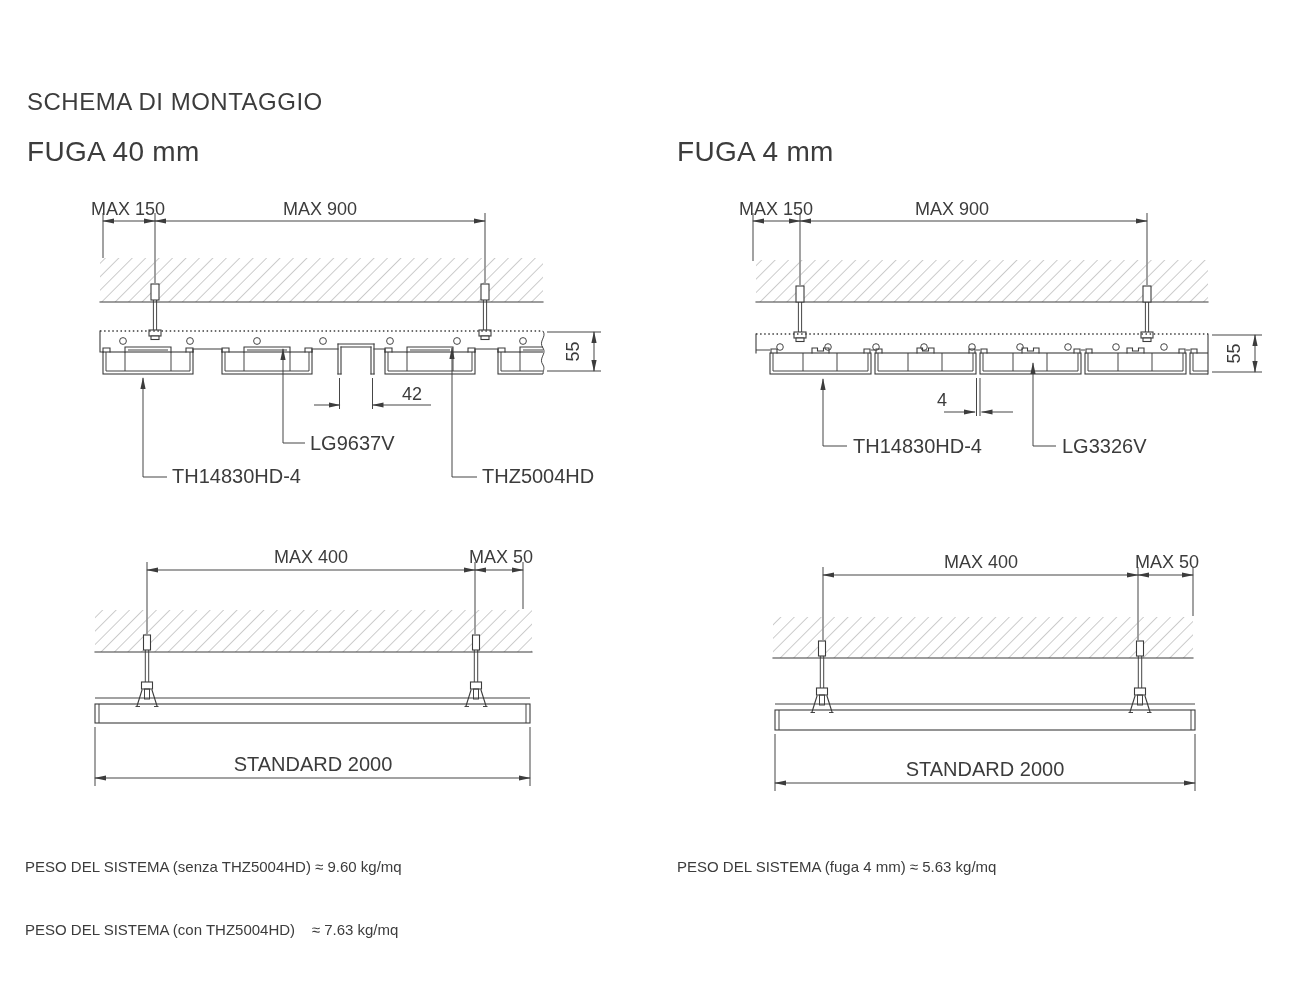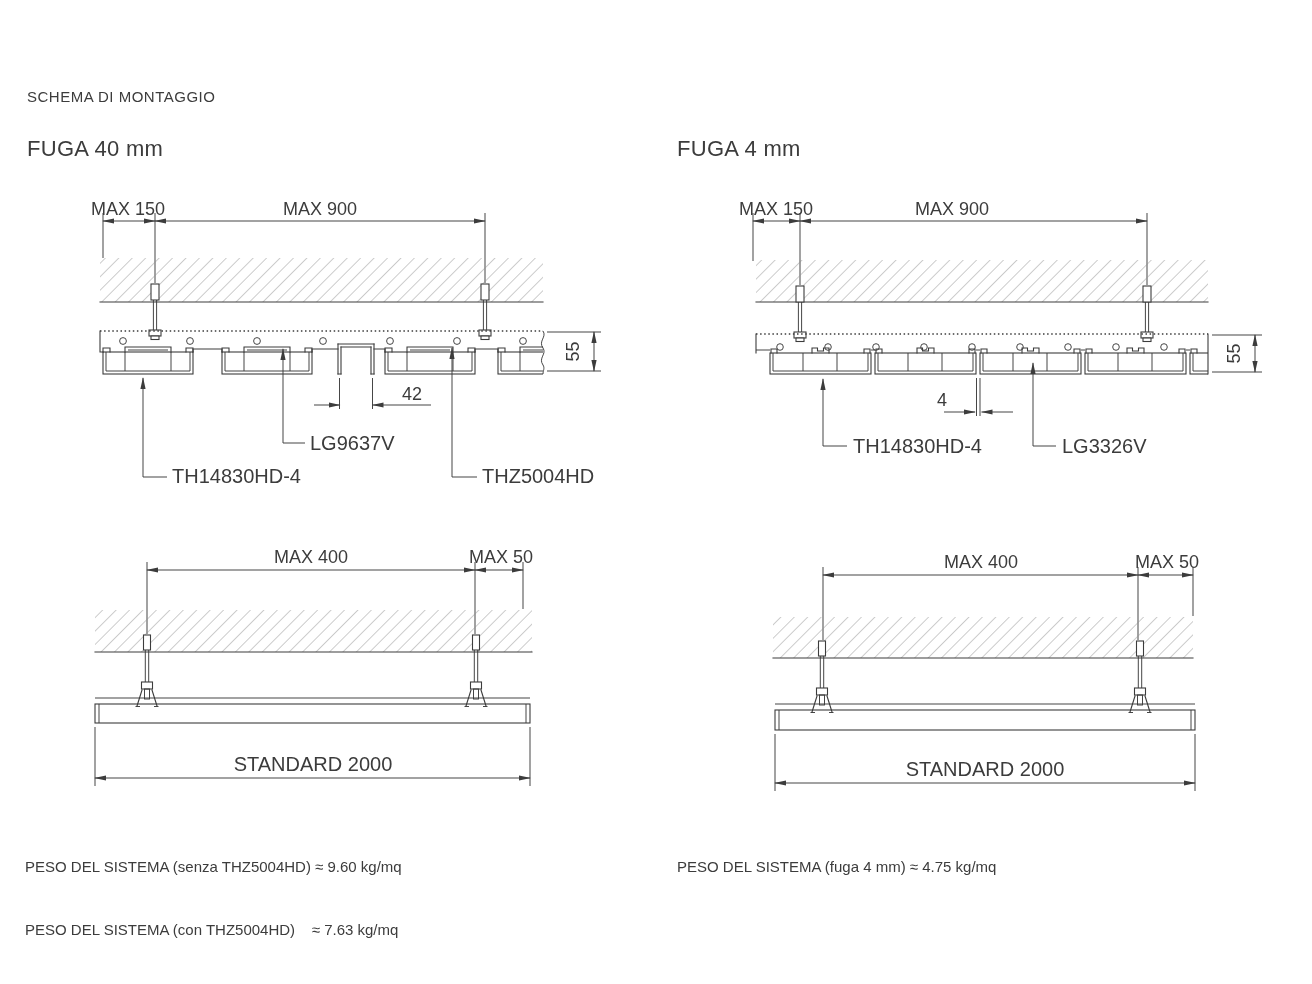--- a/index.html
+++ b/index.html
@@ -1,20 +1,20 @@
 <!DOCTYPE html>
 <html><head>
 <meta charset="utf-8">
 <style>
   html,body{margin:0;padding:0;background:#ffffff;}
   #canvas{position:relative;width:1312px;height:984px;background:#fff;overflow:hidden;
           font-family:"Liberation Sans", sans-serif;color:#3c3c3c;}
   .abs{position:absolute;}
-  .page-title{font-size:15px;letter-spacing:0.5px;}
-  .sec-title{font-size:22px;letter-spacing:0.3px;}
+  .page-title{font-size:24px;letter-spacing:0.5px;}
+  .sec-title{font-size:28px;letter-spacing:0.3px;}
   .notes{font-size:15px;line-height:21px;white-space:pre;}
   svg text{fill:#3c3c3c;font-family:"Liberation Sans", sans-serif;}
   .dimtxt{font-size:18px;}
   .parttxt{font-size:20px;}
   .stdtxt{font-size:20px;}
   .ln{stroke:#3c3c3c;fill:none;stroke-width:1.1;stroke-linecap:square;}
   .thin{stroke:#3c3c3c;fill:none;stroke-width:0.95;}
   .dot{stroke:#3c3c3c;fill:none;stroke-width:1.3;stroke-dasharray:1.5 2.6;}
   .fillpart{fill:#ffffff;stroke:#3c3c3c;stroke-width:1.1;}
 </style>
@@ -257,16 +257,16 @@
       </g>
     </g>
   </svg>
 
   <div class="abs notes" style="left:25px;top:814px;">
     <div>PESO DEL SISTEMA (senza THZ5004HD) ≈ 9.60 kg/mq</div>
     <div>PESO DEL SISTEMA (con THZ5004HD)    ≈ 7.63 kg/mq</div>
     <div>• Dimensioni in millimetri</div>
   </div>
   <div class="abs notes" style="left:677px;top:814px;">
-    <div>PESO DEL SISTEMA (fuga 4 mm) ≈ 4.75 kg/mq</div>
+    <div>PESO DEL SISTEMA (fuga 4 mm) ≈ 5.63 kg/mq</div>
   </div>
 
 </div>
 
 </body></html>

